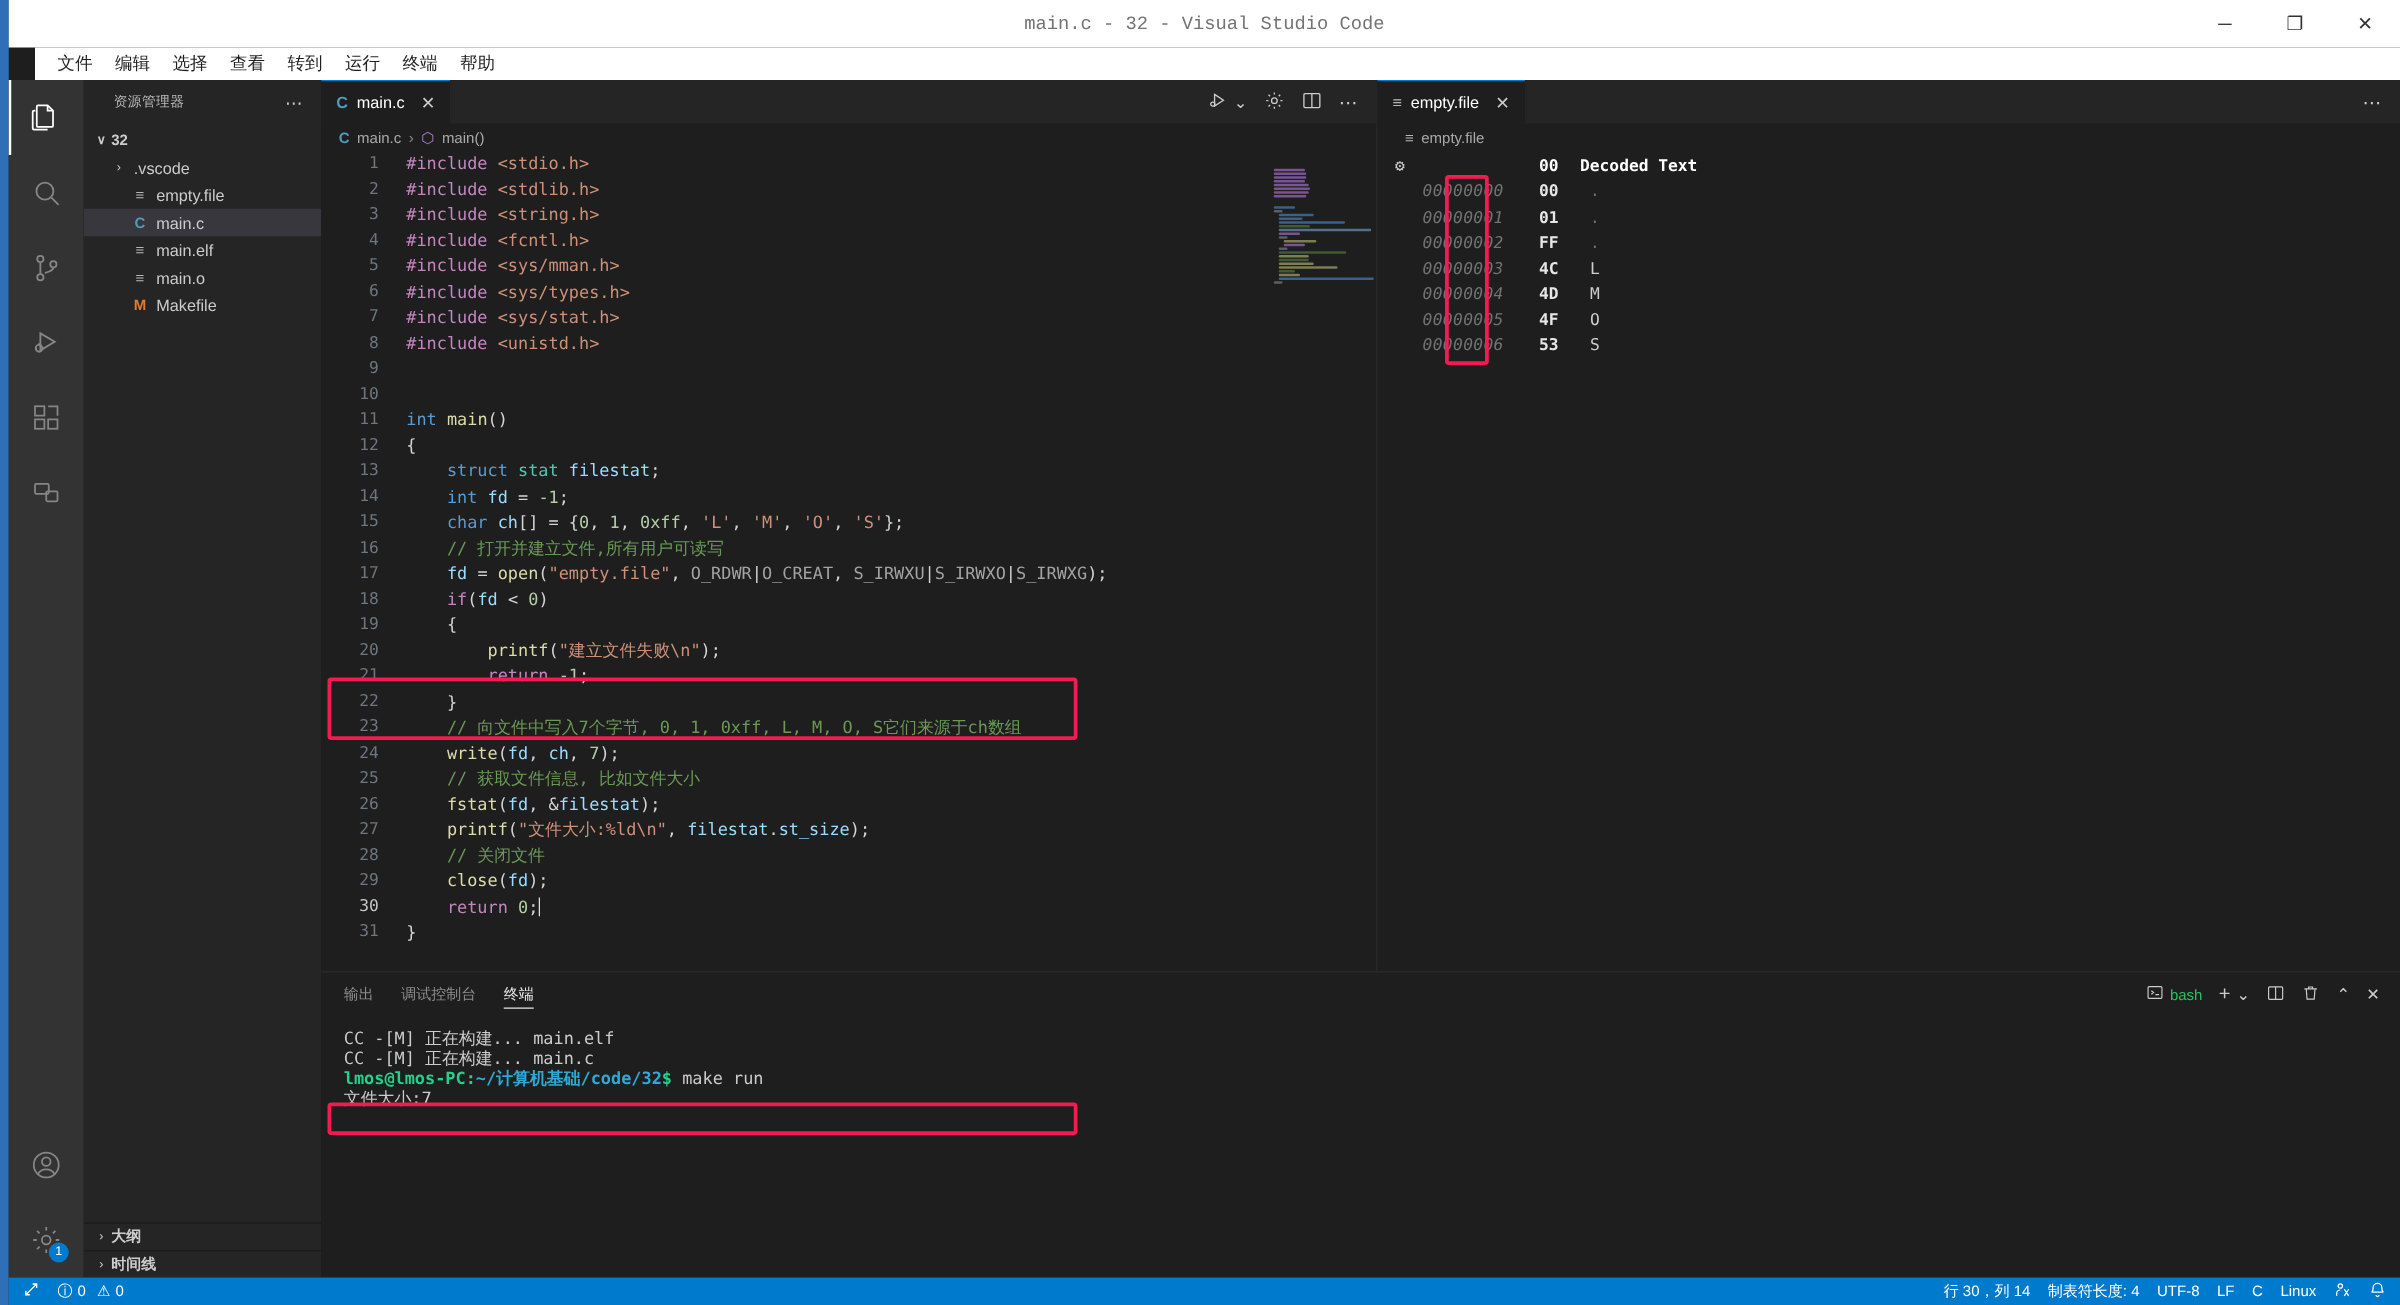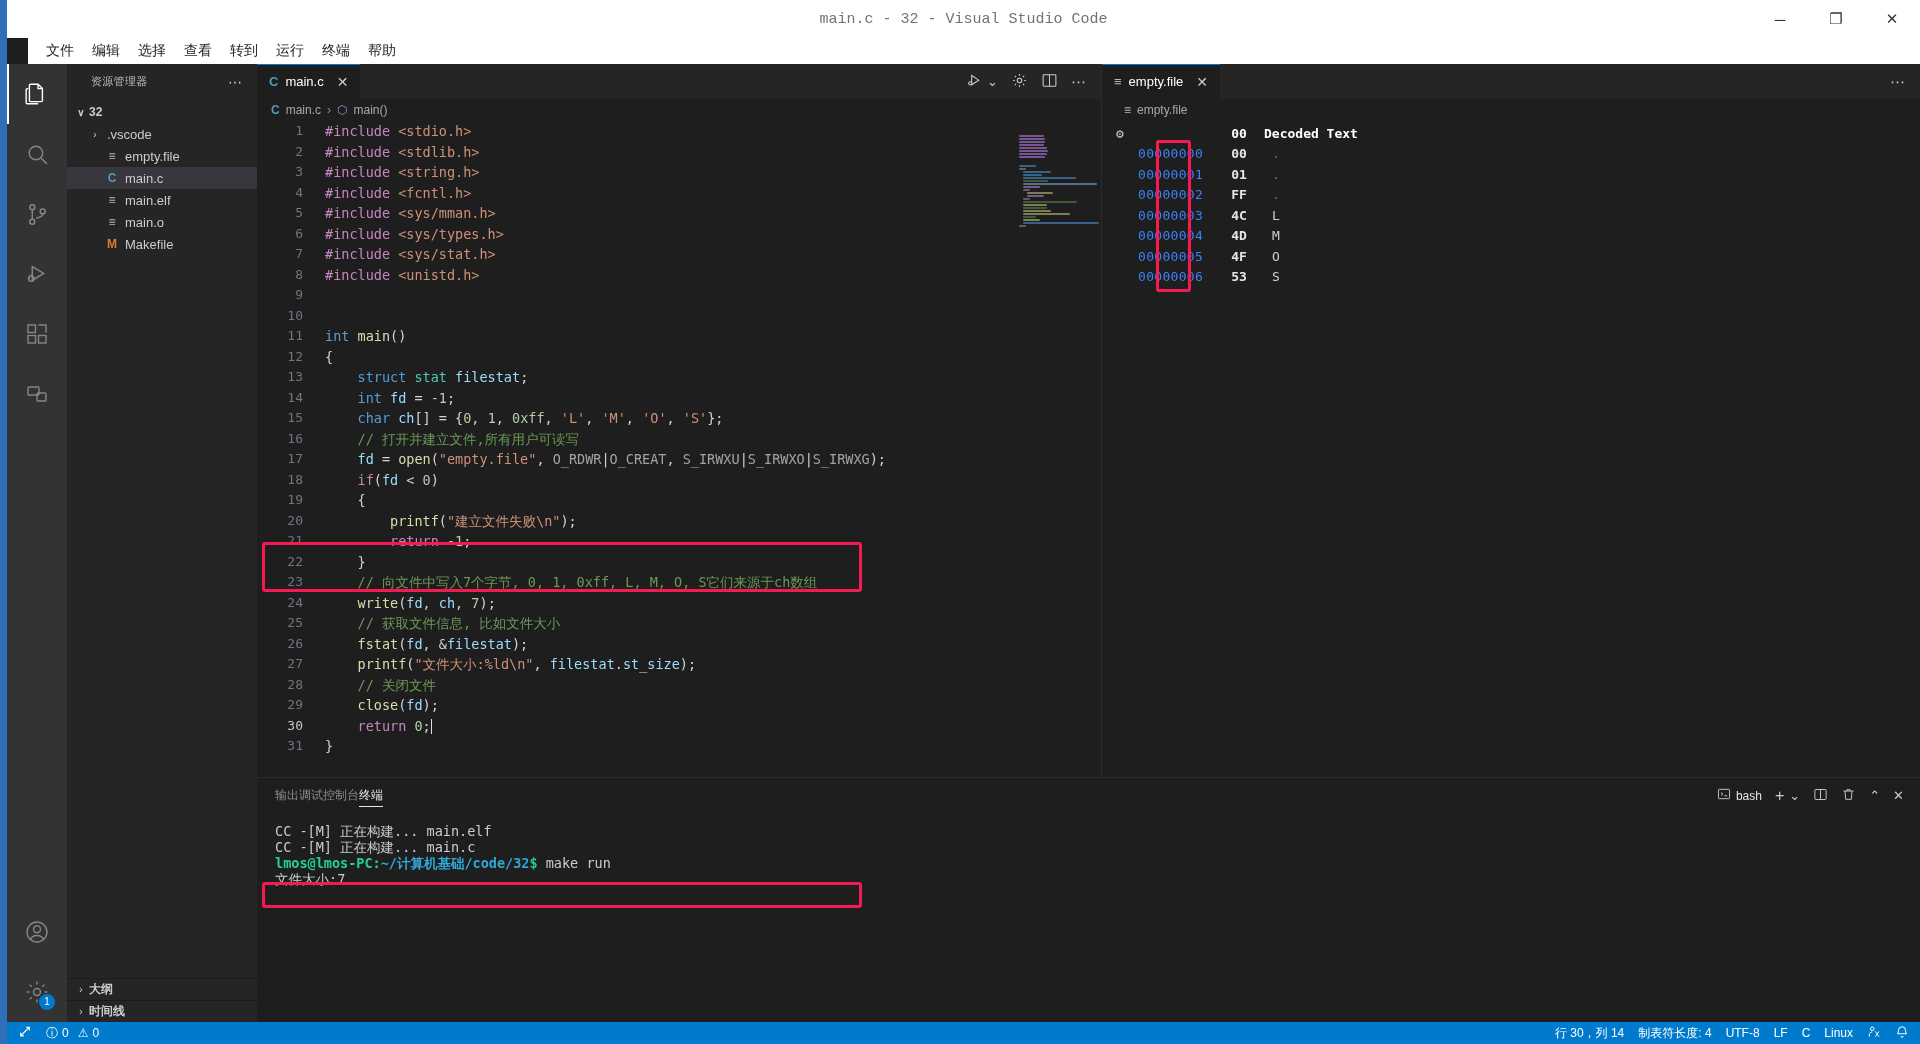--- a/index.html
+++ b/index.html
@@ -110,35 +110,35 @@
   .v-scroll { position:absolute; right:0; width:10px; background:transparent; }
   .v-thumb { position:absolute; right:0; width:10px; background:#4f4f4f; border-radius:0; }
 
   
   .hexhead { height:22px; display:flex; align-items:center; gap:6px; padding-left:22px;
              font-size:12px; color:#a9a9a9; flex:0 0 22px; }
   .hexwrap { flex:1 1 auto; overflow:hidden; padding-top:2px; position:relative; }
   .hexrow { display:flex; align-items:center; height:20.5px;
             font-family:"DejaVu Sans Mono","Liberation Mono",monospace; font-size:13px; }
   .hexrow .gear { width:36px; text-align:center; color:#cccccc; }
-  .hexrow .addr { width:84px; color:#3b82f6; letter-spacing:.3px; }
+  .hexrow .addr { width:84px; color:#737373; letter-spacing:.3px;font-style:italic; }
   .hexrow .byte { width:34px; text-align:center; color:#e6e6e6; font-weight:bold; }
   .hexrow .dec  { width:40px; text-align:center; color:#cfcfcf; }
   .hexrow.header .byte, .hexrow.header .dec { color:#ffffff; font-weight:bold; }
   .hexrow.header .dec { text-align:left; width:auto; padding-left:8px; white-space:nowrap; }
 
   
   .panel { height:245px; flex:0 0 245px; background:#1e1e1e; border-top:1px solid #2b2b2b;
            display:flex; flex-direction:column; }
-  .panel-tabs { height:35px; display:flex; align-items:center; padding-left:18px; flex:0 0 35px; }
+  .panel-tabs { height:35px; display:flex; align-items:center; padding-left:18px; gap:22px; flex:0 0 35px; }
   .ptab { font-size:12px; color:#8c8c8c; position:relative; height:35px; display:flex; align-items:center; }
   .ptab.active { color:#e7e7e7; }
   .ptab.active:after { content:""; position:absolute; left:0; right:0; bottom:6px; height:1px; background:#e7e7e7; }
   .panel-actions { margin-left:auto; display:flex; align-items:center; gap:13px; padding-right:16px; color:#cccccc; font-size:13px; }
-  .term-badge { display:flex; align-items:center; gap:5px; font-size:12px; color:#e5e5e5; }
+  .term-badge { display:flex; align-items:center; gap:5px; font-size:12px; color:#22c55e; }
   .term { flex:1 1 auto; padding:10px 0 0 18px; overflow:hidden;
           font-family:"DejaVu Sans Mono","Liberation Mono",monospace; font-size:13.5px; line-height:16px; }
   .tline { height:16px; white-space:pre; color:#cccccc; }
   .t-user { color:#23d18b; font-weight:bold; }
   .t-path { color:#2fa8d6; font-weight:bold; }
   .t-plain{ color:#cccccc; }
   .cursorblk { display:inline-block; width:7px; height:13px; background:#cccccc; vertical-align:-2px; }
 
   
   .statusbar { height:22px; flex:0 0 22px; background:#007acc; display:flex; align-items:center;

